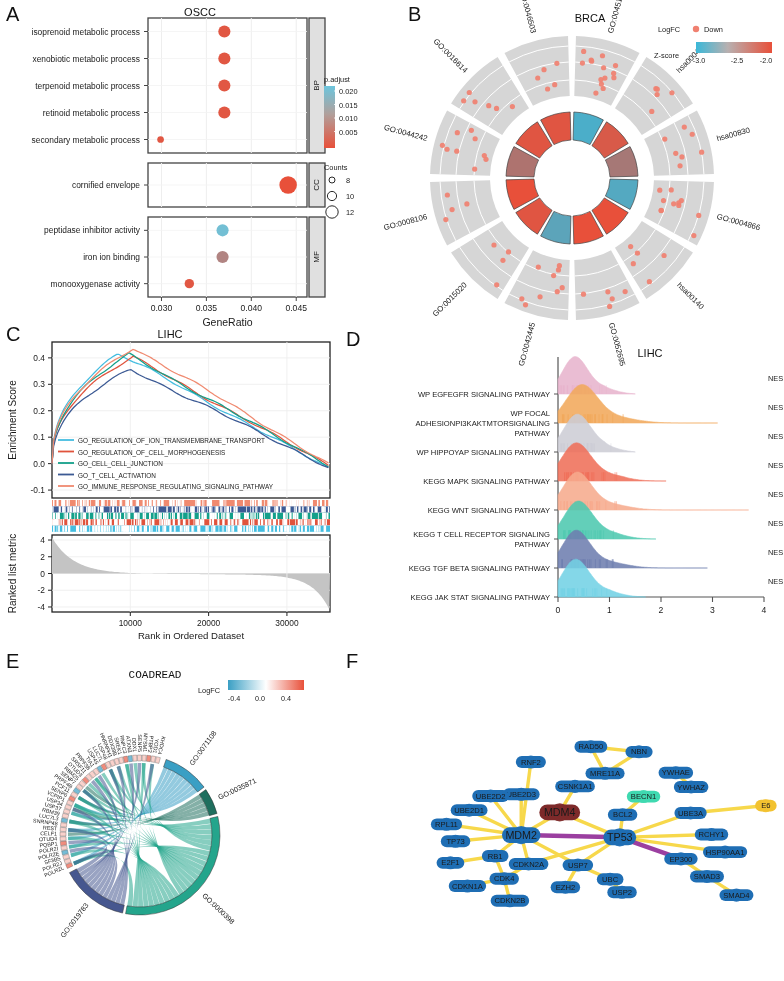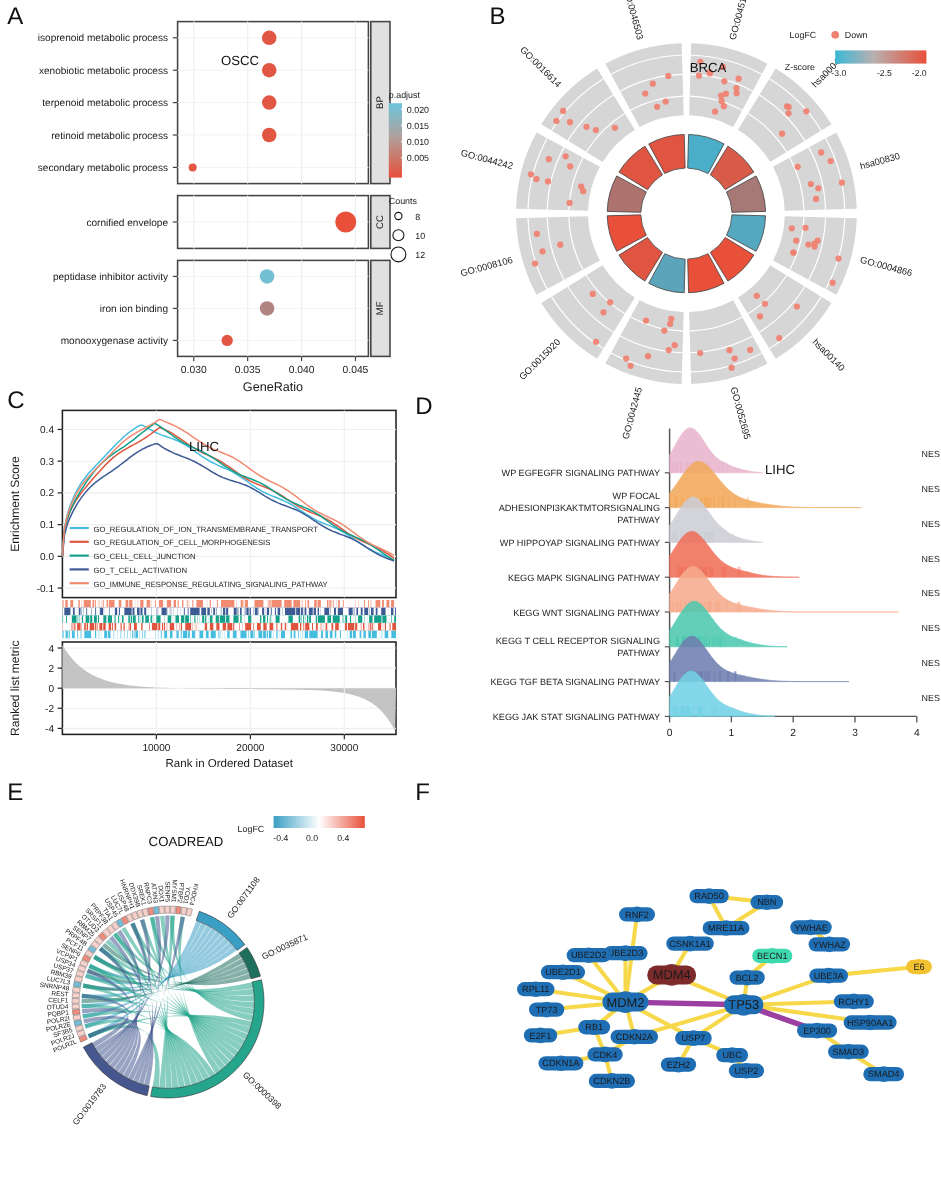--- a/index.html
+++ b/index.html
@@ -1,21 +1,21 @@
 <!DOCTYPE html>
 <html><head>
 <meta charset="utf-8">
 <style>
   html,body{margin:0;padding:0;background:#fff;}
   body{width:784px;height:981px;position:relative;
        font-family:"Liberation Sans","DejaVu Sans",sans-serif;
        color:#1a1a1a;overflow:hidden;}
   .panel{position:absolute;}
   .plabel{position:absolute;font-size:20px;font-weight:400;color:#111;line-height:1;}
-  .title{position:absolute;font-size:11px;text-align:center;color:#111;margin-top:39px;}
+  .title{position:absolute;font-size:11px;text-align:center;color:#111;}
   svg{display:block;overflow:visible;}
   text{font-family:"Liberation Sans","DejaVu Sans",sans-serif;fill:#1a1a1a;}
 </style>
 </head>
 <body>
 
 <div class="panel" style="left:0;top:0;width:400px;height:320px;">
   <div class="plabel" style="left:6px;top:4px;">A</div>
   <div class="title" style="left:110px;top:6px;width:180px;">OSCC</div>
   <svg id="svgA" width="400" height="310" viewBox="0 0 400 310">
@@ -1413,21 +1413,21 @@
       <text x="321" y="288" font-size="8.6" text-anchor="middle">2</text>
       <line x1="372.5" y1="272" x2="372.5" y2="277" stroke="#555" stroke-width="1.1"></line>
       <text x="372.5" y="288" font-size="8.6" text-anchor="middle">3</text>
       <line x1="424" y1="272" x2="424" y2="277" stroke="#555" stroke-width="1.1"></line>
       <text x="424" y="288" font-size="8.6" text-anchor="middle">4</text>
     </svg>
 </div>
 
 <div class="panel" style="left:0;top:645px;width:345px;height:336px;">
   <div class="plabel" style="left:6px;top:6px;">E</div>
-  <div class="title" style="left:75px;top:12px;width:160px;">COADREAD</div>
+  <div class="title" style="left:75px;top:24px;width:160px;font-family:Liberation Mono, monospace;">COADREAD</div>
   <svg id="svgE" width="345" height="330" viewBox="0 0 345 330">
       <path d="M163.7377264589207 122.02559053171954 A72 72 0 0 1 167.83505659451131 123.59812032494597 Q140 190 73.16253799715774 216.77225565802436 A72 72 0 0 0 74.61369148459414 220.1435011026948 Q140 190 163.7377264589207 122.02559053171954 Z" fill="#3a9fc4" opacity="0.55" stroke="none"></path>
       <path d="M168.1823528787595 123.74477389505734 A72 72 0 0 1 172.16668262892927 125.58490449708437 Q140 190 70.44906284632383 208.61899946413305 A72 72 0 0 0 71.48825280042142 212.1391168672338 Q140 190 168.1823528787595 123.74477389505734 Z" fill="#3a9fc4" opacity="0.55" stroke="none"></path>
       <path d="M172.50351680625337 125.75421107009733 A72 72 0 0 1 176.35739144380477 127.85388115576363 Q140 190 68.72623955405321 200.20054272545286 A72 72 0 0 0 69.3386642266033 203.8193931386037 Q140 190 172.50351680625337 125.75421107009733 Z" fill="#3a9fc4" opacity="0.55" stroke="none"></path>
       <path d="M176.6822878962102 128.04509902598866 A72 72 0 0 1 180.3888241974471 130.39511026813562 Q140 190 68.01860723033217 191.63679410397606 A72 72 0 0 0 68.19554352334471 195.30283227078843 Q140 190 176.6822878962102 128.04509902598866 Z" fill="#3a9fc4" opacity="0.55" stroke="none"></path>
       <path d="M180.70035960425005 130.6074017399076 A72 72 0 0 1 184.2433198117472 133.19745910581588 Q140 190 68.33624506755355 183.04973173307266 A72 72 0 0 0 68.07517278109029 186.7107402762955 Q140 190 180.70035960425005 130.6074017399076 Z" fill="#3a9fc4" opacity="0.55" stroke="none"></path>
       <path d="M184.54012938492087 133.42989416330823 A72 72 0 0 1 187.90399234260664 136.24865101563046 Q140 190 69.67462877709278 174.56166581653665 A72 72 0 0 0 68.97926650584688 178.16549899858566 Q140 190 184.54012938492087 133.42989416330823 Z" fill="#3a9fc4" opacity="0.55" stroke="none"></path>
       <path d="M188.1847758057045 136.5002113971093 A72 72 0 0 1 191.35480495462483 139.5353192017185 Q140 190 72.01469503121359 166.2934964977729 A72 72 0 0 0 70.89494719854115 169.78882296085695 Q140 190 188.1847758057045 136.5002113971093 Z" fill="#3a9fc4" opacity="0.55" stroke="none"></path>
       <path d="M191.618332239089 139.80490286038858 A72 72 0 0 1 194.58064017597357 143.04306528338014 Q140 190 75.32311299242221 158.36299181324165 A72 72 0 0 0 73.7949287762489 161.70002571983423 Q140 190 191.618332239089 139.80490286038858 Z" fill="#3a9fc4" opacity="0.55" stroke="none"></path>
       <path d="M194.8257568098733 143.32949121527994 A72 72 0 0 1 197.56736612568346 146.75652237213671 Q140 190 79.55275906272986 150.88311025820673 A72 72 0 0 0 77.63790522272755 154.01432041783164 Q140 190 194.8257568098733 143.32949121527994 Z" fill="#3a9fc4" opacity="0.55" stroke="none"></path>

